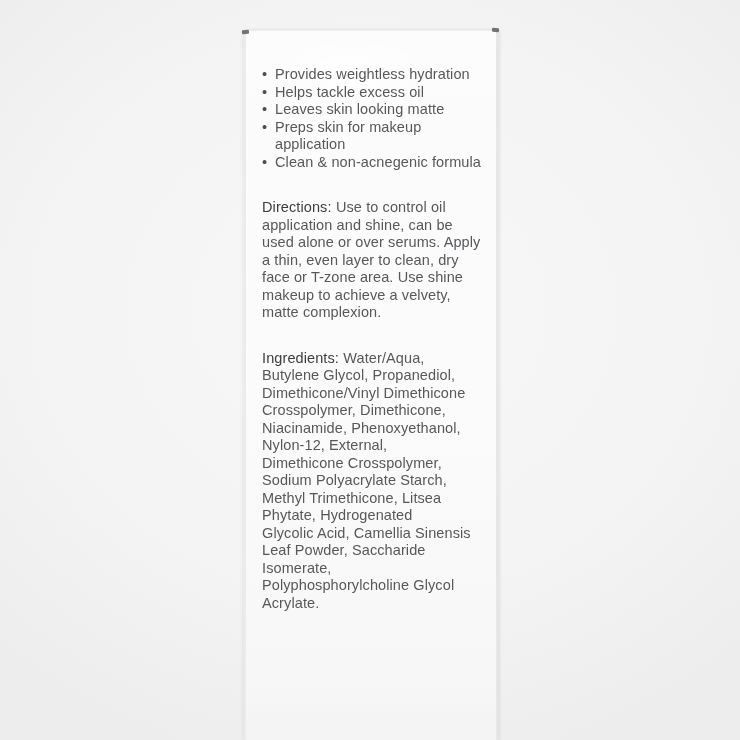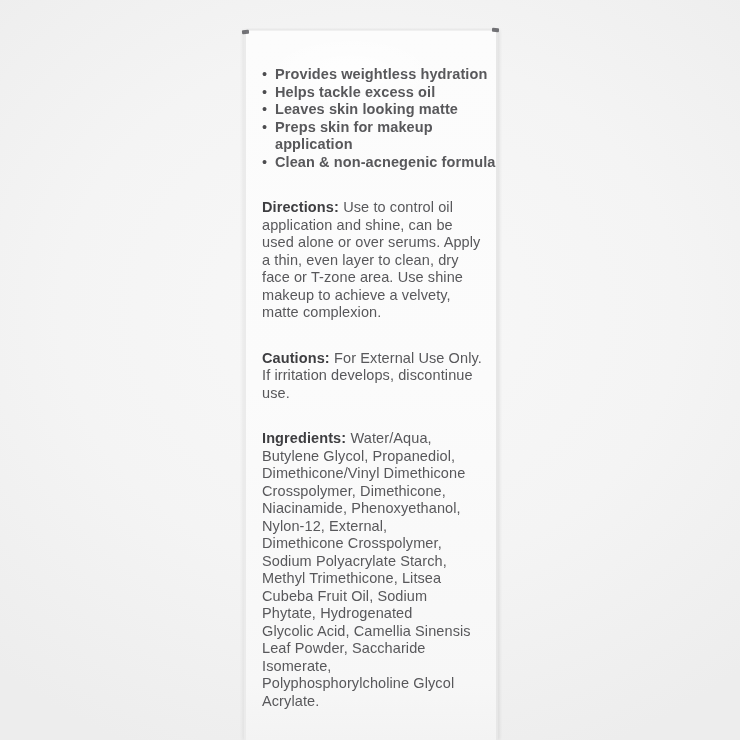--- a/index.html
+++ b/index.html
@@ -47,32 +47,32 @@
     position: relative;
     padding: 36px 12px 0 18px;
     color: #58585b;
     font-size: 14.5px;
     line-height: 17.5px;
     letter-spacing: 0.1px;
   }
   .line { white-space: nowrap; }
   .block { margin-top: 28px; }
   .label {
-    font-weight: bold;
+    font-weight: normal;
     color: #3e3e41;
     margin-right: 0.3em;
     text-align: center;
   }
   .bullet-item { display: flex; }
   .bullet-marker {
     flex: 0 0 13px;
     width: 13px;
     color: #4c4c4f;
   }
-  .bullet-lines { flex: 1 1 auto; font-weight: bold; }
+  .bullet-lines { flex: 1 1 auto; }
 </style>
 </head>
 <body>
 
 <div class="stage">
   <div class="panel">
     <div class="corner-mark left"></div>
     <div class="corner-mark right"></div>
 
     <div class="content">
@@ -116,41 +116,33 @@
           <span class="label">Directions:</span><span>Use to control oil</span>
         </div>
         <div class="line">application and shine, can be</div>
         <div class="line">used alone or over serums. Apply</div>
         <div class="line">a thin, even layer to clean, dry</div>
         <div class="line">face or T-zone area. Use shine</div>
         <div class="line">makeup to achieve a velvety,</div>
         <div class="line">matte complexion.</div>
       </div>
 
-      <div class="block">
-        <div class="line">
-          <span class="label">Cautions:</span><span>For External Use Only.</span>
-        </div>
-        <div class="line">If irritation develops, discontinue</div>
-        <div class="line">use.</div>
-      </div>
 
       <div class="block">
         <div class="line">
           <span class="label">Ingredients:</span><span>Water/Aqua,</span>
         </div>
         <div class="line">Butylene Glycol, Propanediol,</div>
         <div class="line">Dimethicone/Vinyl Dimethicone</div>
         <div class="line">Crosspolymer, Dimethicone,</div>
         <div class="line">Niacinamide, Phenoxyethanol,</div>
         <div class="line">Nylon-12, External,</div>
         <div class="line">Dimethicone Crosspolymer,</div>
         <div class="line">Sodium Polyacrylate Starch,</div>
         <div class="line">Methyl Trimethicone, Litsea</div>
-        <div class="line">Cubeba Fruit Oil, Sodium</div>
         <div class="line">Phytate, Hydrogenated</div>
         <div class="line">Glycolic Acid, Camellia Sinensis</div>
         <div class="line">Leaf Powder, Saccharide</div>
         <div class="line">Isomerate,</div>
         <div class="line">Polyphosphorylcholine Glycol</div>
         <div class="line">Acrylate.</div>
       </div>
 
     </div>
   </div>

